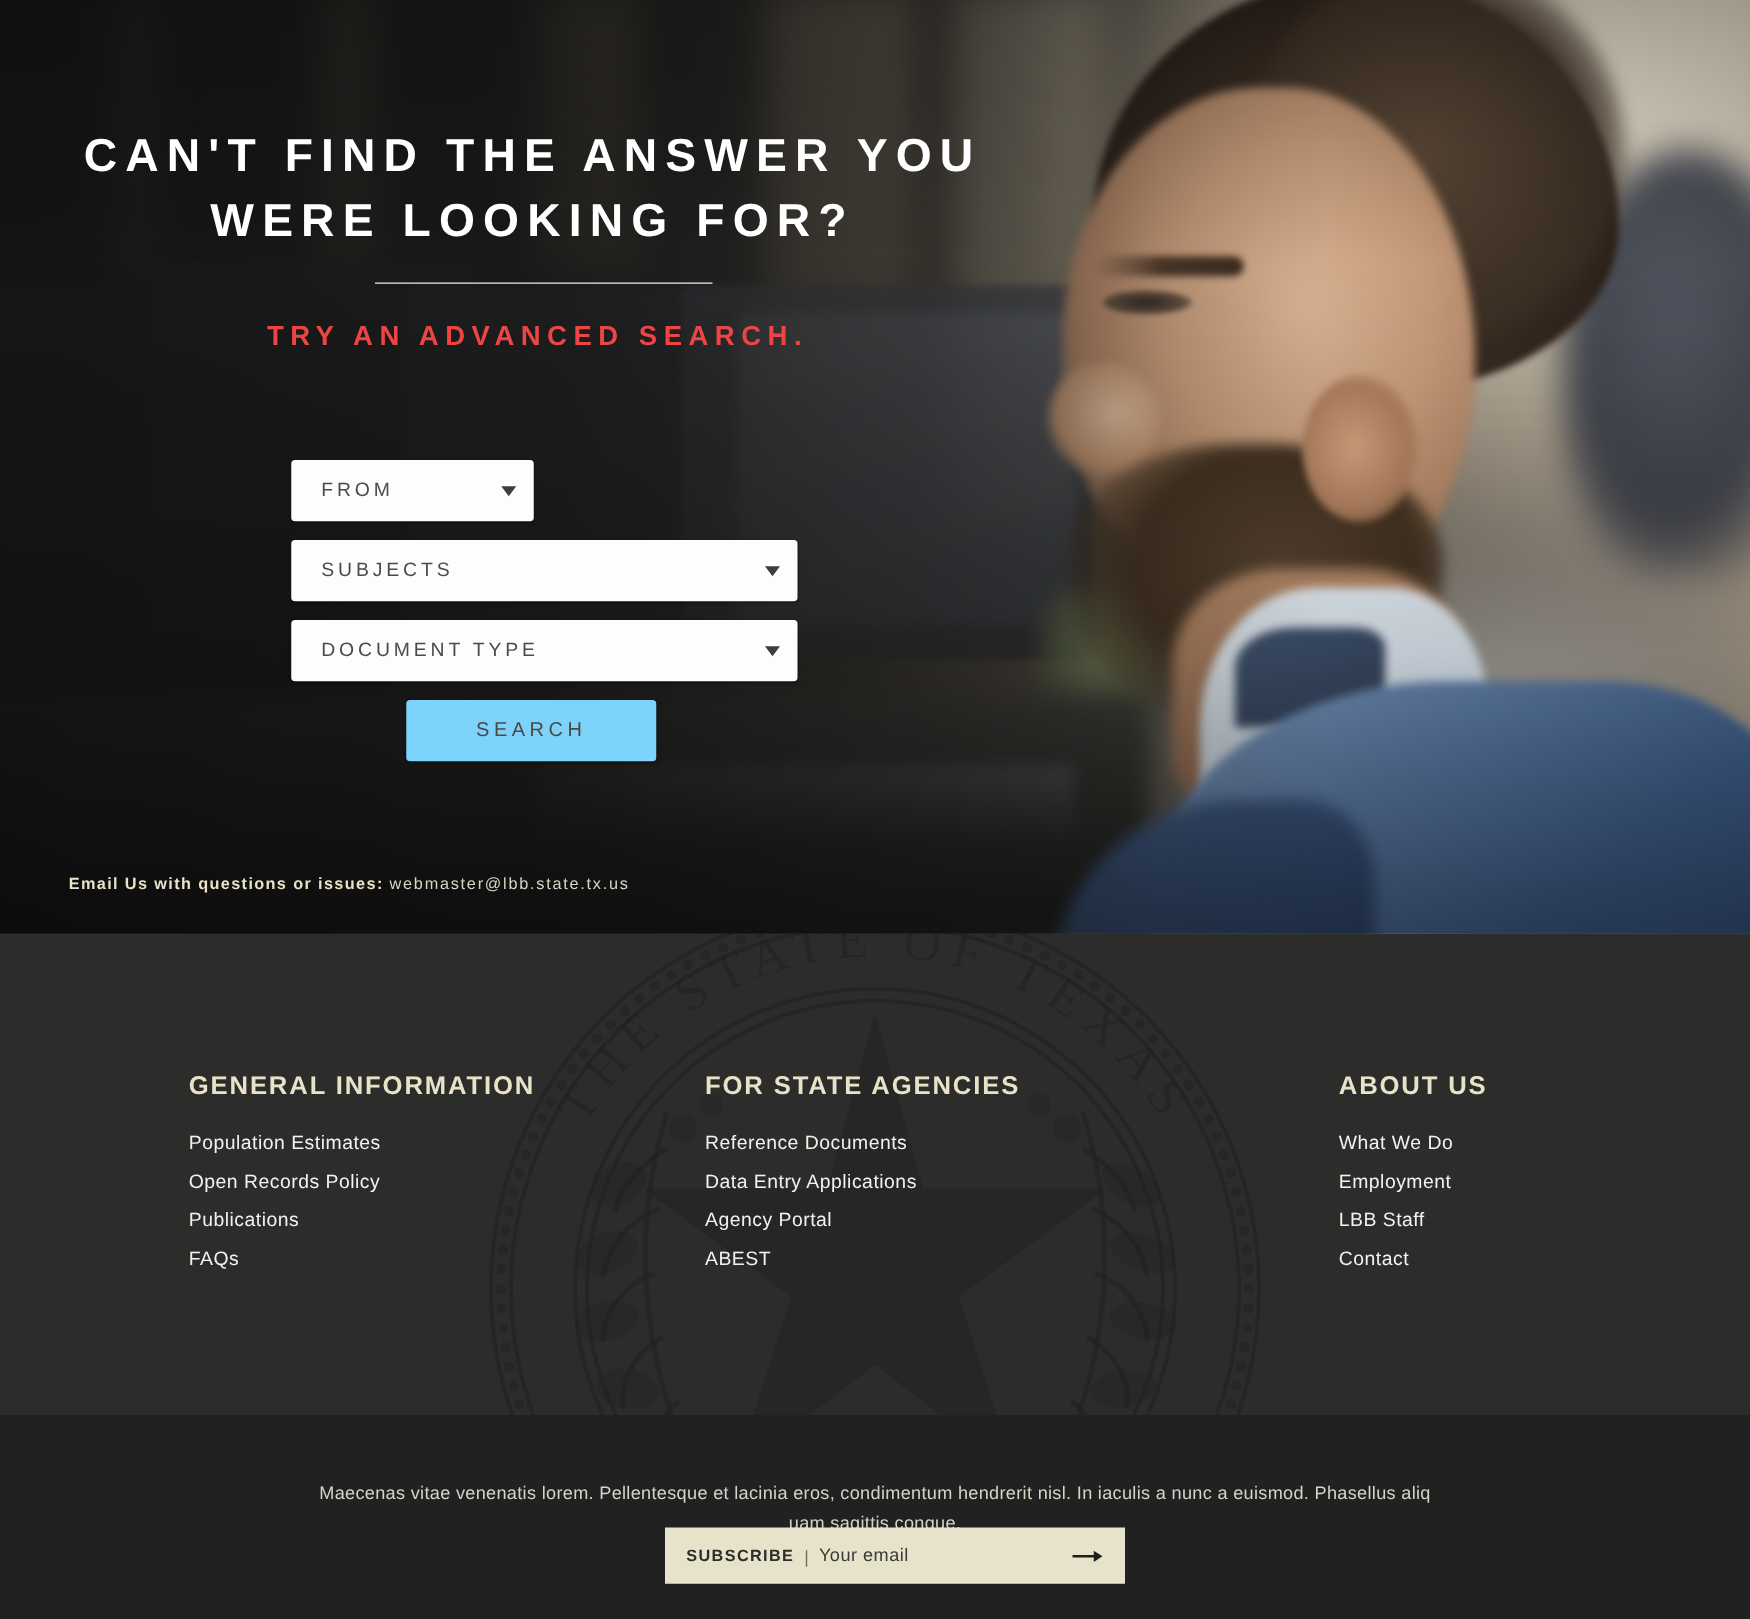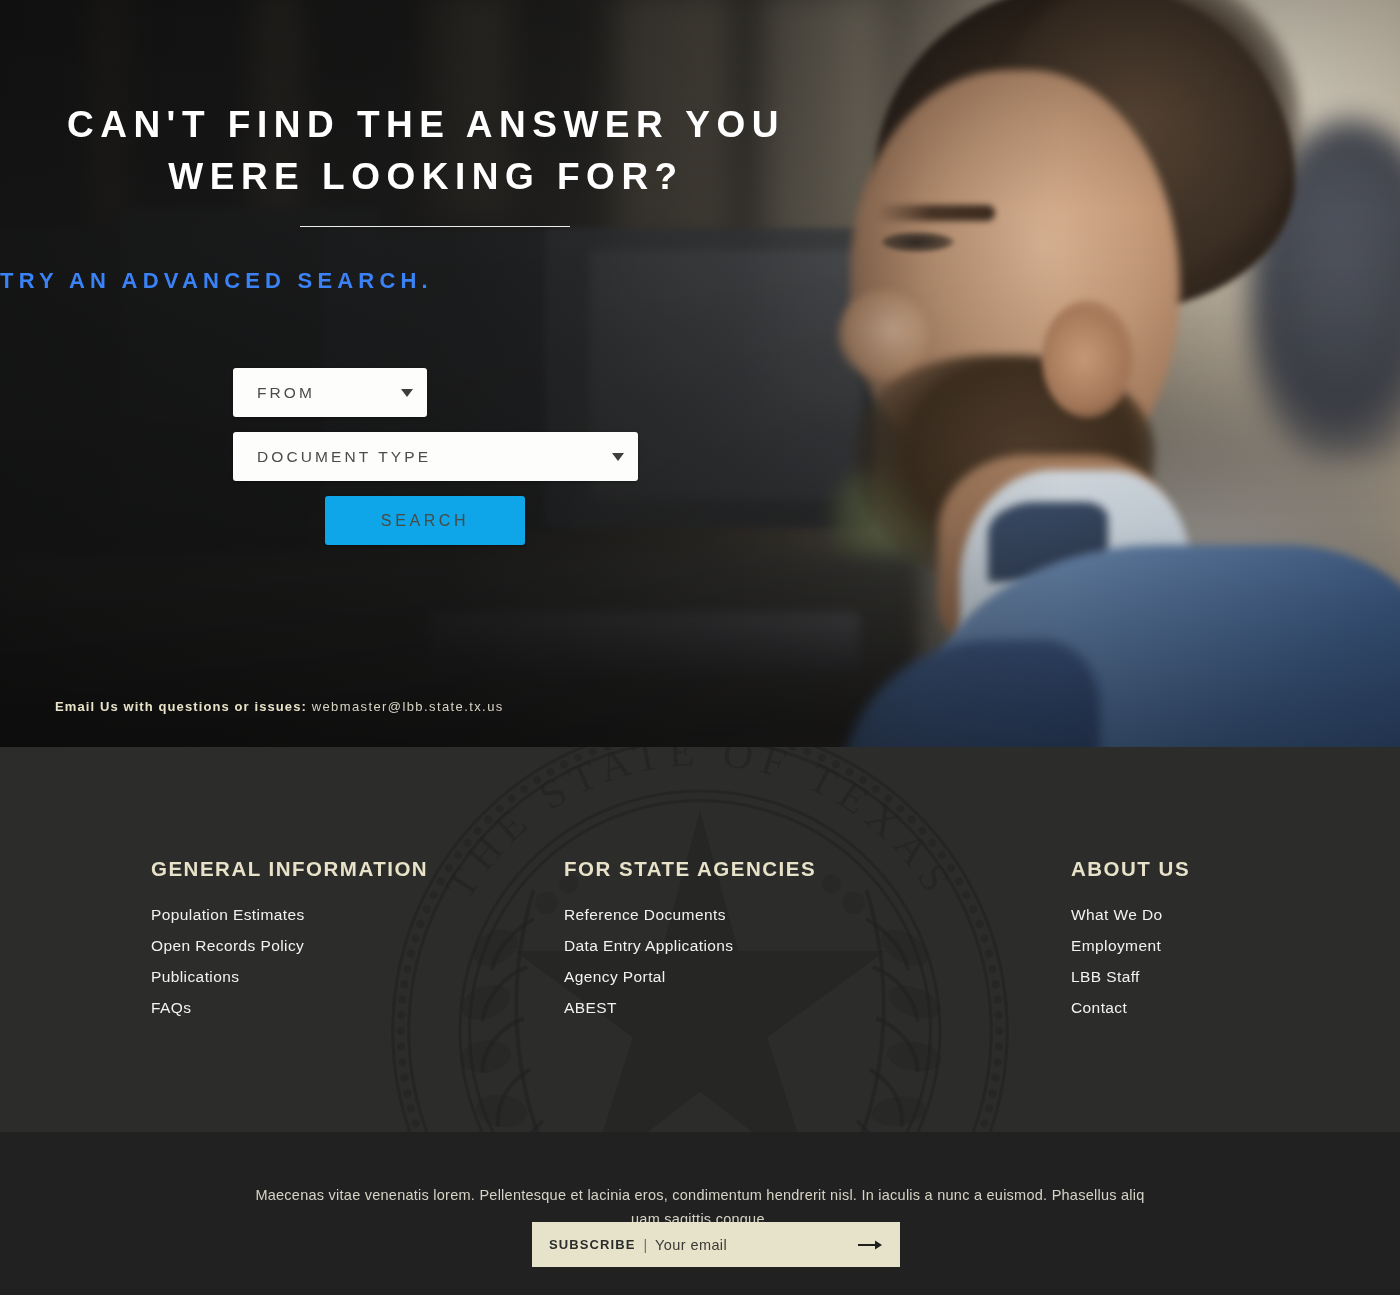--- a/index.html
+++ b/index.html
@@ -171,26 +171,26 @@
     letter-spacing:6.5px;
     line-height:52px;
     text-transform:uppercase;
   }
   .hero-rule {
     position:absolute; left:300px; top:226px; width:270px; height:1px;
     background:#ffffff; opacity:.92;
   }
   .hero-sub {
     position:absolute; left:0; top:256px; width:860px;
-    color:#3b82f6;
+    text-align:center;
+    color:#ef4444;
     font-size:22px;
     font-weight:700;
     letter-spacing:5.2px;
     text-transform:uppercase;
-    margin-top:12px;
   }
 
   .form { position:absolute; left:233px; top:368px; }
   .row { display:flex; gap:14px; margin-bottom:15px; }
   .sel {
     position:relative;
     height:49px;
     background:#fdfdfb;
     border-radius:3px;
     box-shadow:0 1px 3px rgba(0,0,0,0.35);
@@ -212,21 +212,21 @@
   .caret {
     width:0; height:0;
     border-left:6px solid transparent;
     border-right:6px solid transparent;
     border-top:8px solid #3d3d3d;
     margin-left:8px;
   }
   .search-btn {
     margin-top:3px;
     width:200px; height:49px;
-    background:#0ea5e9;
+    background:#7dd3fc;
     border:none; border-radius:3px;
     box-shadow:0 1px 3px rgba(0,0,0,0.35);
     color:#4a4a42;
     font-family:"Liberation Sans", sans-serif;
     font-size:16px;
     letter-spacing:3.6px;
     text-transform:uppercase;
     cursor:pointer;
     display:block;
     margin-left:92px;
@@ -376,20 +376,26 @@
 
     <div class="hero-content">
       <h1 class="hero-title">CAN'T FIND THE ANSWER YOU WERE LOOKING FOR?</h1>
       <div class="hero-rule"></div>
       <h2 class="hero-sub">TRY AN ADVANCED SEARCH.</h2>
 
       <div class="form">
         <div class="row">
           <div class="sel sel-from">
             <span class="sel-label">FROM</span>
+            <span class="caret"></span>
+          </div>
+        </div>
+        <div class="row">
+          <div class="sel sel-wide">
+            <span class="sel-label">SUBJECTS</span>
             <span class="caret"></span>
           </div>
         </div>
         <div class="row">
           <div class="sel sel-wide">
             <span class="sel-label">DOCUMENT TYPE</span>
             <span class="caret"></span>
           </div>
         </div>
         <button class="search-btn">SEARCH</button>

